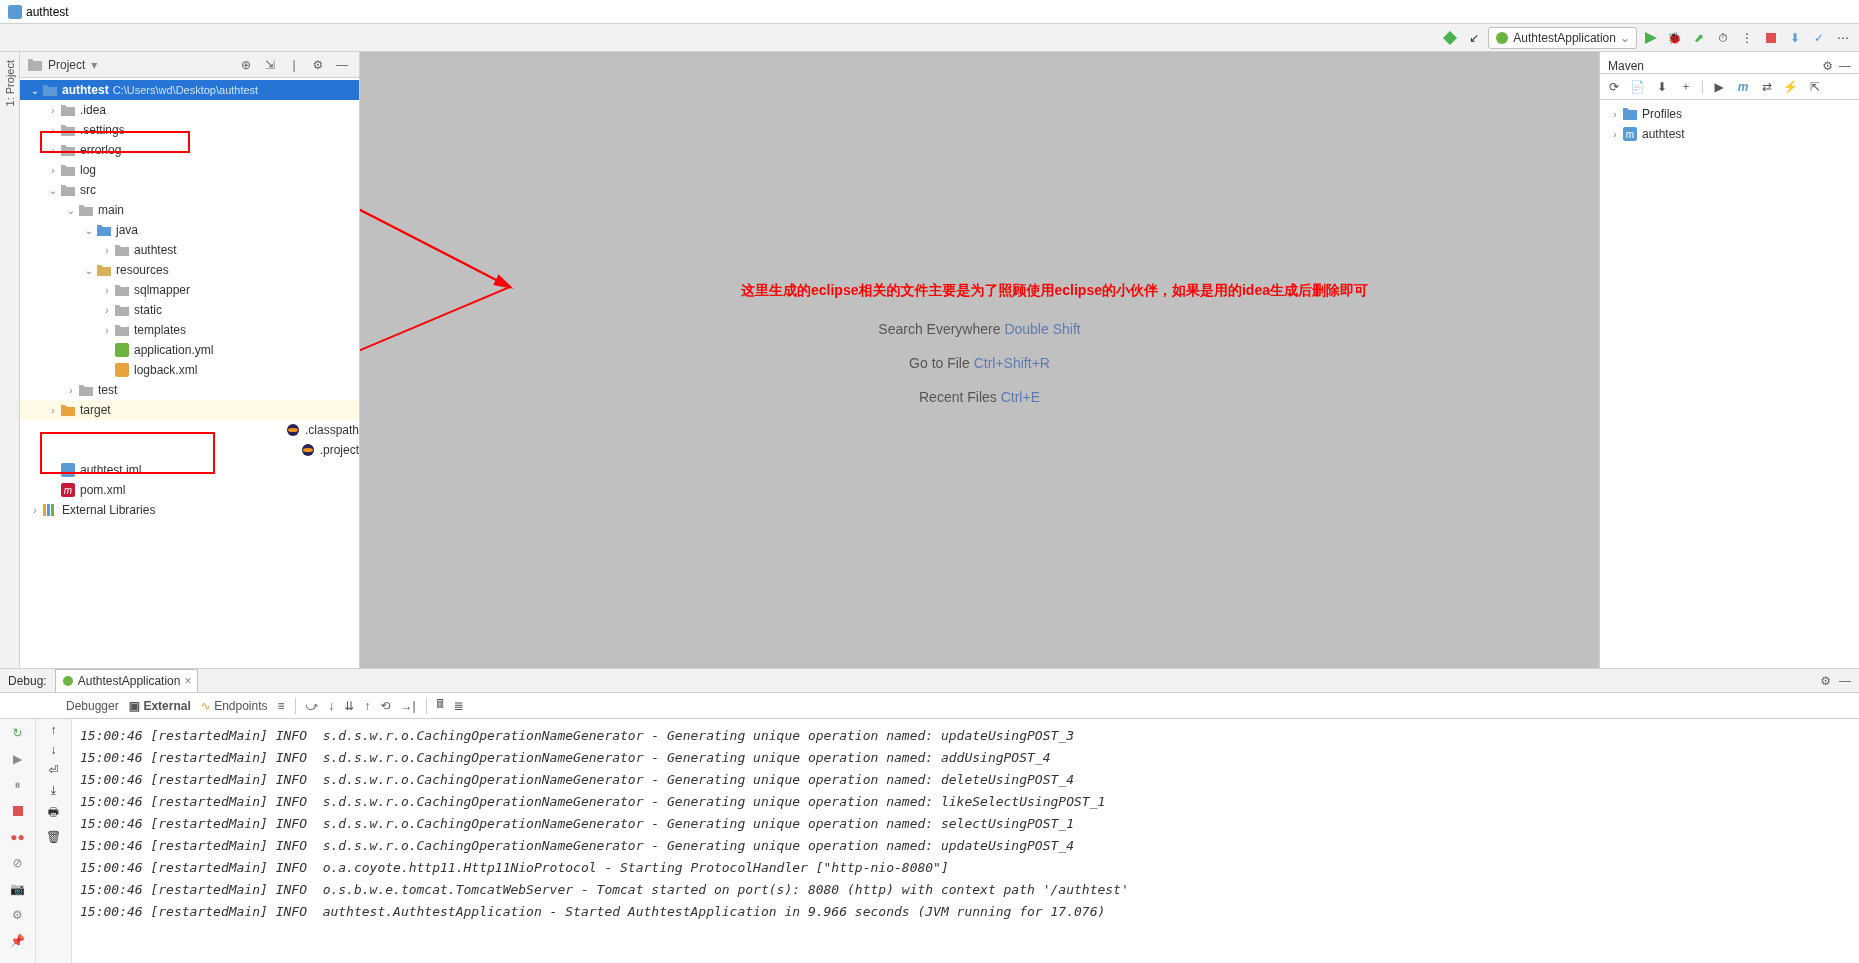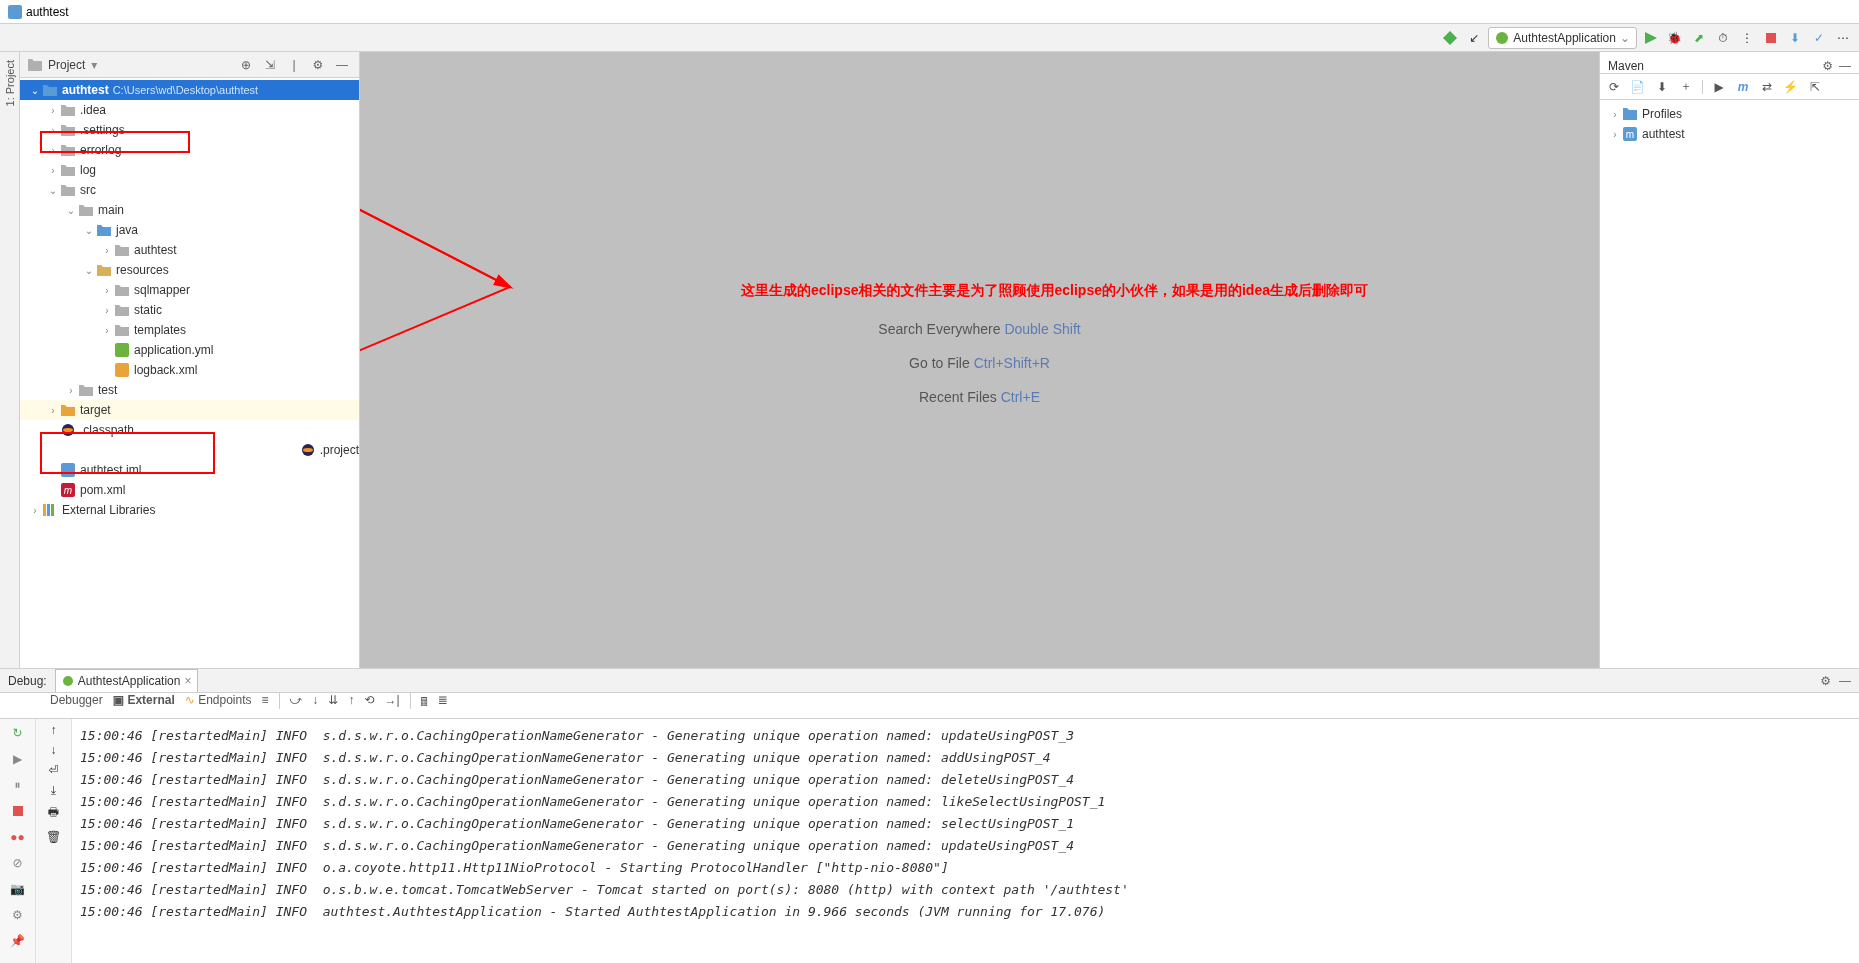--- a/index.html
+++ b/index.html
@@ -42,21 +42,21 @@
 
 .maven-panel { width:260px; border-left:1px solid #d0d0d0; background:#fff; display:flex; flex-direction:column;}
 .maven-header { height:22px; border-bottom:1px solid #d0d0d0; display:flex; align-items:flex-end; padding:0 8px; font-size:12px;}
 .maven-toolbar { height:26px; border-bottom:1px solid #d0d0d0; display:flex; align-items:center; padding:0 6px; gap:8px;}
 .maven-toolbar .mb { width:16px; height:16px; display:flex; align-items:center; justify-content:center; cursor:pointer; color:#555;}
 .maven-tree { flex:1; padding:4px 0; }
 
 .debug-panel { height:295px; border-top:1px solid #d0d0d0; display:flex; flex-direction:column; background:#fff;}
 .debug-tab-bar { height:24px; background:#f2f2f2; border-bottom:1px solid #d0d0d0; display:flex; align-items:center; padding:0 8px; gap:8px; font-size:12px;}
 .debug-tab-bar .dtab { display:flex; align-items:center; gap:4px; padding:0 6px; height:100%; background:#fff; border:1px solid #c0c0c0; border-bottom:none;}
-.debug-toolbar { height:26px; border-bottom:1px solid #d0d0d0; display:flex; align-items:flex-start; padding:0 4px; gap:10px; font-size:12px;}
+.debug-toolbar { height:26px; border-bottom:1px solid #d0d0d0; display:flex; align-items:center; padding:0 20px; gap:10px; font-size:12px;}
 .debug-toolbar .dtb { color:#555; cursor:pointer;}
 .debug-toolbar .vsep { width:1px; height:16px; background:#ccc;}
 .debug-body { flex:1; display:flex; }
 .debug-left { width:36px; background:#f7f7f7; border-right:1px solid #e0e0e0; display:flex; flex-direction:column; align-items:center; padding-top:4px; gap:6px;}
 .debug-left .db { width:20px; height:20px; display:flex; align-items:center; justify-content:center; cursor:pointer; color:#555;}
 .debug-mid { width:36px; background:#f7f7f7; border-right:1px solid #e0e0e0; display:flex; flex-direction:column; align-items:center; padding-top:4px; gap:6px;}
 .console-out { flex:1; padding:6px 8px; font-family: "Consolas", monospace; font-size:13px; font-style:italic; color:#333; overflow:auto; white-space:pre; line-height:22px;}
 
 .folder-icon { fill:#b0b0b0; }
 .folder-icon.blue { fill:#5a9bd5; }
@@ -277,21 +277,21 @@
         </div>
         <div class="tree-row highlight" style="padding-left: 26px;">
           <span class="arrow">›</span>
           <span class="ticon">
             <svg width="14" height="12">
               <path class="folder-icon orange" d="M0 1h4l2 2h8v9H0z"></path>
             </svg>
           </span>
           <span>target</span>
         </div>
-        <div class="tree-row" style="padding-left: 26px;">
+        <div class="tree-row" style="padding-left: 26px; justify-content: flex-end;">
           <span class="arrow"></span>
           <span class="ticon">
             <svg width="14" height="14">
               <circle cx="7" cy="7" r="6" fill="#2c2255"></circle>
               <ellipse cx="7" cy="7" rx="5" ry="2" fill="#f7941e"></ellipse>
             </svg>
           </span>
           <span>.classpath</span>
         </div>
         <div class="tree-row" style="padding-left: 26px; justify-content: flex-end;">

